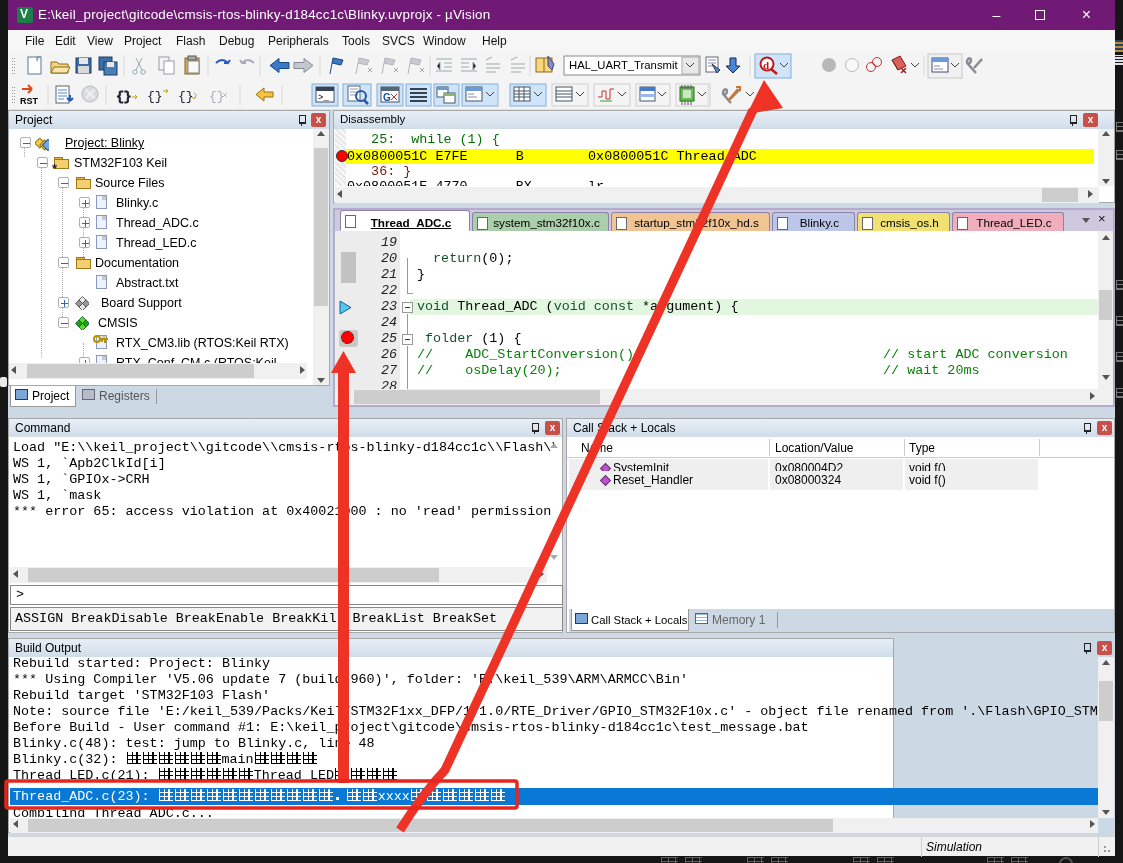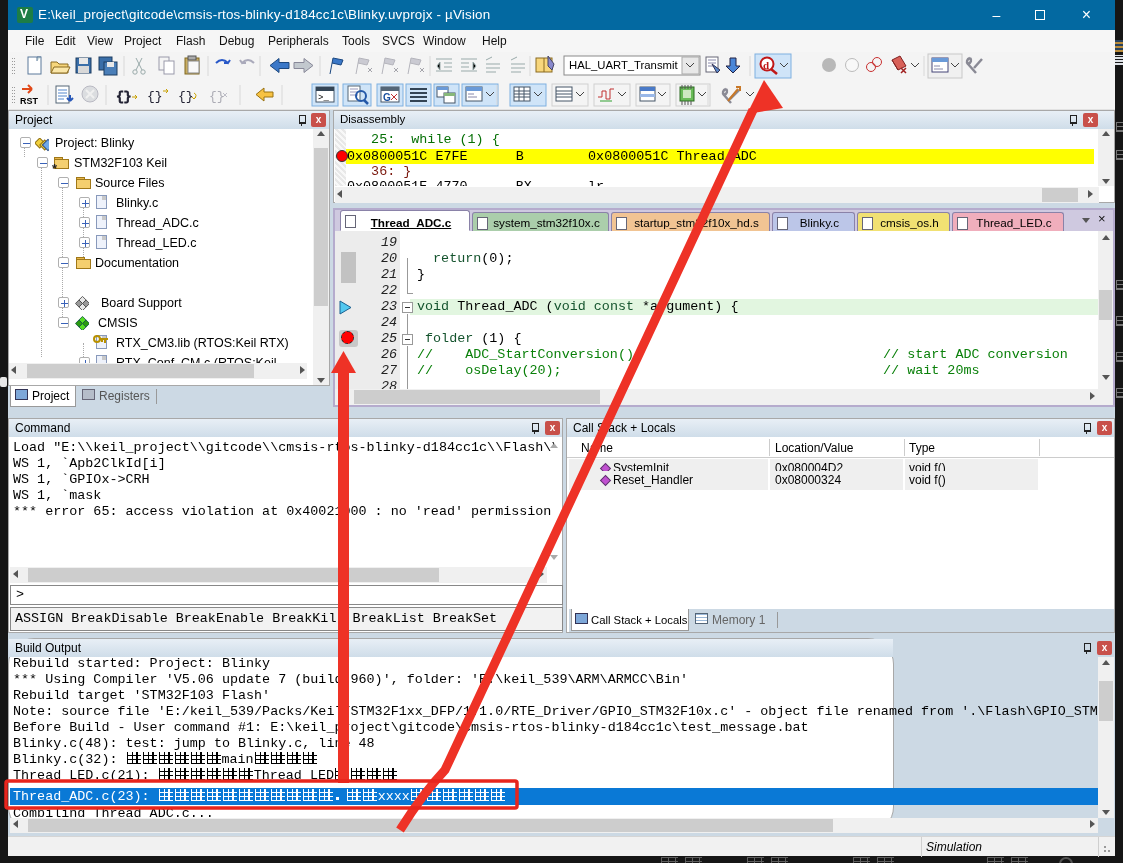--- a/index.html
+++ b/index.html
@@ -1,20 +1,20 @@
 <!DOCTYPE html>
 <html><head>
 <meta charset="utf-8">
 <style>
 html,body{margin:0;padding:0;width:1123px;height:863px;overflow:hidden;background:#161616;
   font-family:"Liberation Sans",sans-serif;}
 *{box-sizing:border-box;}
 #win{position:absolute;left:8px;top:0;width:1107px;height:856px;background:#f0f0f0;}
 
-#title{position:absolute;left:0;top:0;width:100%;height:30px;background:#0369a1;color:#fff;}
+#title{position:absolute;left:0;top:0;width:100%;height:30px;background:#701a75;color:#fff;}
 #title .txt{position:absolute;left:30px;top:7px;font-size:13.4px;letter-spacing:0.2px;color:#fff;}
 #klogo{position:absolute;left:9px;top:7px;width:16px;height:16px;background:#1d7d46;border-radius:2px;}
 #klogo:before{content:"V";position:absolute;left:3px;top:0px;color:#fff;font-weight:bold;font-size:12px;}
 .wbtn{position:absolute;top:0;width:45px;height:30px;color:#fff;font-size:14px;text-align:center;line-height:30px;}
 
 #menubar{position:absolute;left:0;top:30px;width:100%;height:22px;background:#f6f6f6;font-size:12px;color:#111;}
 #menubar span{position:absolute;top:4px;}
 
 #tb1{position:absolute;left:0;top:52px;width:100%;height:29px;background:#f4f4f4;}
 #tb2{position:absolute;left:0;top:81px;width:100%;height:29px;background:#f4f4f4;border-bottom:1px solid #e2e2e2;}
@@ -361,21 +361,21 @@
         <div style="position:absolute;left:53px;top:54px;width:1px;height:134px;border-left:1px dotted #aaa;"></div>
         <div style="position:absolute;left:74px;top:74px;width:1px;height:54px;border-left:1px dotted #aaa;"></div>
         <div style="position:absolute;left:74px;top:214px;width:1px;height:20px;border-left:1px dotted #aaa;"></div>
         <div class="trow" style="top:4px;">
             <span class="exp" style="left:11px;"></span>
           <svg class="dia" style="left:26px;top:5px" width="17" height="13">
               <rect x="1" y="2" width="7" height="7" transform="rotate(-45 4 5)" fill="#f2d03c" stroke="#907010"></rect>
               <rect x="6" y="4" width="7" height="7" transform="rotate(-45 9 7)" fill="#f2d03c" stroke="#907010"></rect>
               <rect x="9" y="3" width="8" height="8" transform="rotate(-45 13 7)" fill="#6fa8e8" stroke="#2a4a80"></rect>
             </svg>
-          <span class="lbl" style="left:46px;">Project: Blinky</span>
+          <span class="lbl" style="left:56px;text-decoration:underline;">Project: Blinky</span>
           </div>
         <div class="trow" style="top:24px;">
             <span class="exp" style="left:28px;"></span>
           <span class="fold" style="left:45px;"></span>
             <span style="position:absolute;left:43px;top:8px;font-size:13px;font-weight:bold;color:#222;">*</span>
           <span class="lbl" style="left:65px;">STM32F103 Keil</span>
           </div>
         <div class="trow" style="top:44px;">
             <span class="exp" style="left:49px;"></span>
           <span class="fold" style="left:67px;"></span>
@@ -393,20 +393,24 @@
           </div>
         <div class="trow" style="top:104px;">
             <span class="exp expP" style="left:70px;"></span>
           <span class="ficon" style="left:87px;"></span>
           <span class="lbl" style="left:107px;">Thread_LED.c</span>
           </div>
         <div class="trow" style="top:124px;">
             <span class="exp" style="left:49px;"></span>
           <span class="fold" style="left:67px;"></span>
           <span class="lbl" style="left:86px;">Documentation</span>
+          </div>
+        <div class="trow" style="top:144px;">
+            <span class="ficon" style="left:87px;"></span>
+          <span class="lbl" style="left:107px;">Abstract.txt</span>
           </div>
         <div class="trow" style="top:164px;">
             <span class="exp expP" style="left:49px;"></span>
           <svg class="dia" style="left:66px;" width="15" height="15">
               <g transform="rotate(45 7.5 7.5)">
                 <rect x="2.5" y="2.5" width="5" height="5" fill="#e8e8e8" stroke="#444" stroke-width="0.8"></rect>
                 <rect x="7.5" y="2.5" width="5" height="5" fill="#999" stroke="#444" stroke-width="0.8"></rect>
                 <rect x="2.5" y="7.5" width="5" height="5" fill="#999" stroke="#444" stroke-width="0.8"></rect>
                 <rect x="7.5" y="7.5" width="5" height="5" fill="#e8e8e8" stroke="#444" stroke-width="0.8"></rect>
               </g>
@@ -602,21 +606,21 @@
           <span style="position:absolute;left:19px;top:5px;font-size:11.3px;white-space:nowrap;">Call Stack + Locals</span>
           </div>
         <div style="position:absolute;left:122px;top:0px;width:82px;height:22px;color:#666;">
           <span style="position:absolute;left:4px;top:4px;width:13px;height:11px;border:1px solid #567;background:repeating-linear-gradient(0deg,#fff 0 2px,#9ab8d8 2px 3px),#fff;"></span>
           <span style="position:absolute;left:21px;top:4px;">Memory 1</span>
           </div>
         <div style="position:absolute;left:208px;top:3px;width:1px;height:16px;background:#999;"></div>
       </div>
     </div>
 
-    <div class="panel" style="left:0;top:528px;width:886px;height:195px;border-radius:26px;">
+    <div class="panel" style="left:0;top:528px;width:886px;height:195px;">
       <div class="cap">Build Output<span class="pin" style="left:1073px;"></span><span class="closeb" style="left:1088px;">x</span></div>
       <div id="bo" class="mono" style="position:absolute;left:4px;top:17px;line-height:16px;width:1085px;overflow:hidden;">Rebuild started: Project: Blinky
 *** Using Compiler 'V5.06 update 7 (build 960)', folder: 'E:\keil_539\ARM\ARMCC\Bin'
 Rebuild target 'STM32F103 Flash'
 Note: source file 'E:/keil_539/Packs/Keil/STM32F1xx_DFP/1.1.0/RTE_Driver/GPIO_STM32F10x.c' - object file renamed from '.\Flash\GPIO_STM32F10x.o'
 Before Build - User command #1: E:\keil_project\gitcode\cmsis-rtos-blinky-d184cc1c\test_message.bat
 Blinky.c(48): test: jump to Blinky.c, line 48
 <span>Blinky.c(32): <span class="cj"></span><span class="cj"></span><span class="cj"></span><span class="cj"></span><span class="cj"></span><span class="cj"></span>main<span class="cj"></span><span class="cj"></span><span class="cj"></span><span class="cj"></span></span>
 <span>Thread_LED.c(21): <span class="cj"></span><span class="cj"></span><span class="cj"></span><span class="cj"></span><span class="cj"></span><span class="cj"></span>Thread_LED<span class="cj"></span><span class="cj"></span><span class="cj"></span><span class="cj"></span></span></div>
       <div style="position:absolute;left:1px;top:149px;width:1088px;height:17px;background:#0a79d6;color:#fff;">

